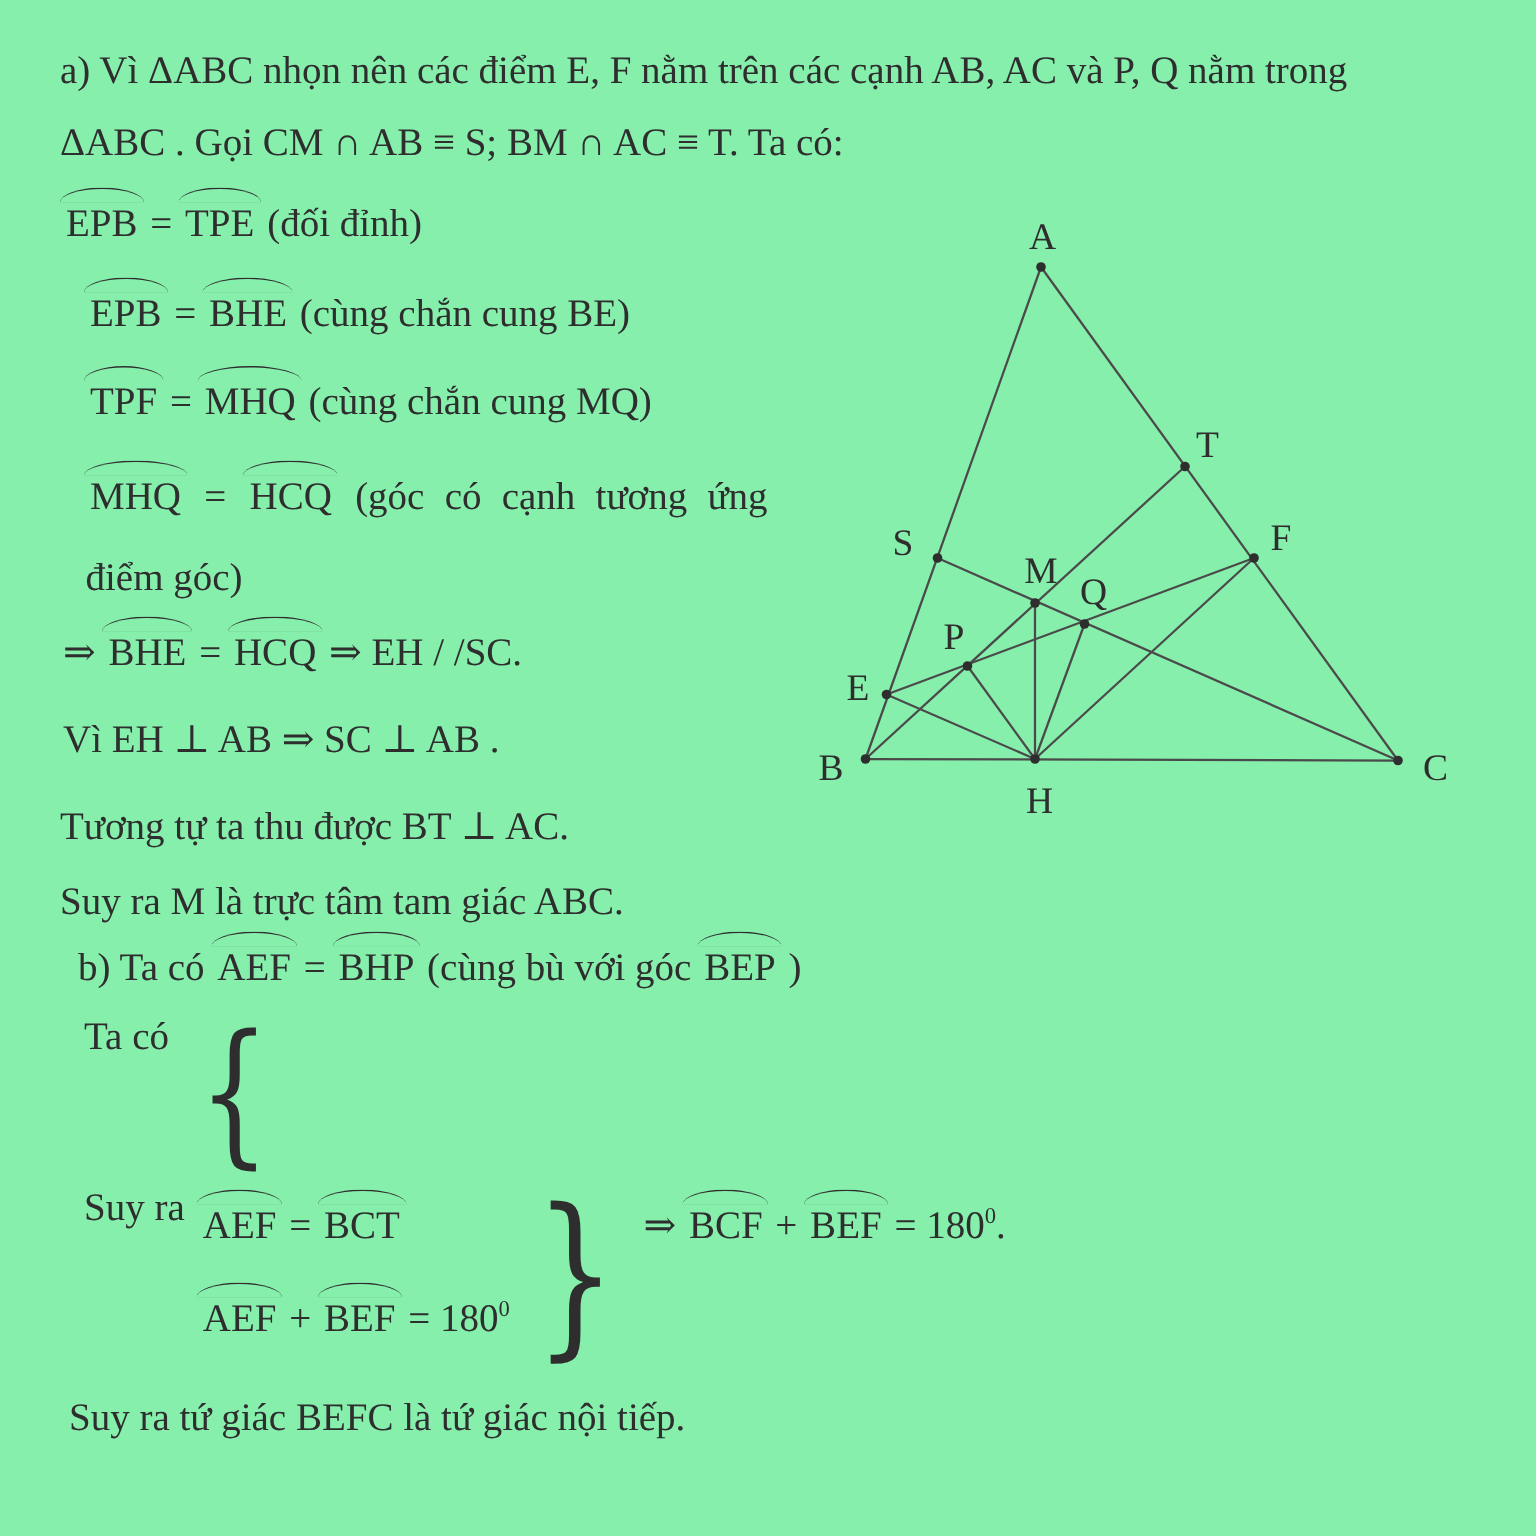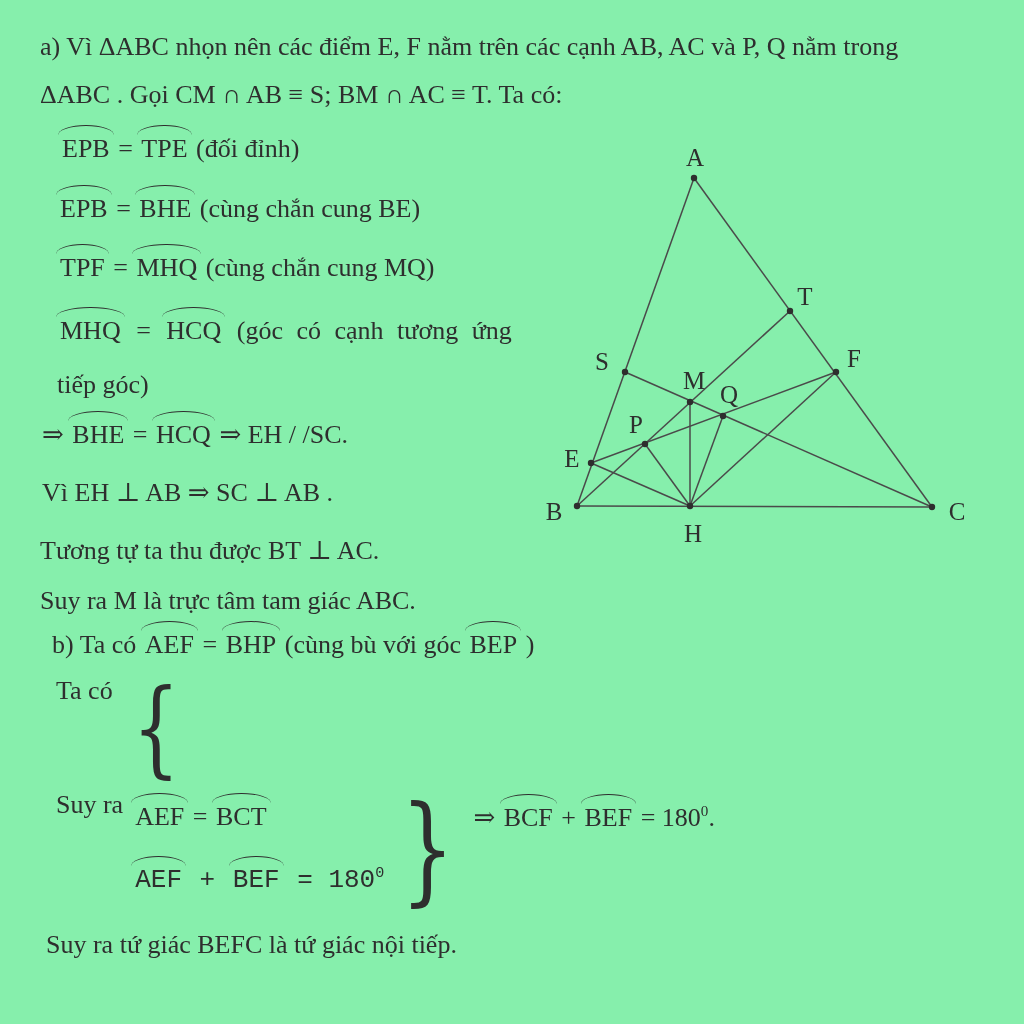--- a/index.html
+++ b/index.html
@@ -40,42 +40,42 @@
     color:#2e2e2e;
     line-height:1;
     transform:scaleX(0.72);
     transform-origin:center;
   }
   .brace.open{font-size:104px;margin-right:2px;}
   .brace.close{font-size:118px;margin-left:6px;}
   .rows{display:flex;flex-direction:column;}
   .rows .row{white-space:nowrap;padding-top:12px;}
   #sys1 .rows .row + .row{margin-top:14px;}
-  #sys2 .rows .row + .row{margin-top:20px;font-family:Liberation Mono, monospace;}
+  #sys2 .rows .row + .row{margin-top:20px;}
   .result{white-space:nowrap;padding-top:12px;margin-left:8px;}
   #diagram-svg{position:absolute;left:535px;top:140px;}
   svg text{
     font-family:"Liberation Serif","DejaVu Serif",serif;
     font-size:25px;
     fill:#2e2e2e;
   }
 </style>
 </head>
 <body>
 
 <div id="page">
 
   <div class="line" style="left:40px;top:20px"><span>a) Vì ΔABC nhọn nên các điểm E, F nằm trên các cạnh AB, AC và P, Q nằm trong</span></div>
   <div class="line" style="left:40px;top:68px"><span>ΔABC . Gọi CM ∩ AB ≡ S; BM ∩ AC ≡ T. Ta có:</span></div>
 
-  <div class="line" style="left:60px;top:122px"><span class="hat">EPB</span><span> = </span><span class="hat">TPE</span><span> (đối đỉnh)</span></div>
+  <div class="line" style="left:42px;top:122px"><span class="hat">EPB</span><span> = </span><span class="hat">TPE</span><span> (đối đỉnh)</span></div>
   <div class="line" style="left:58px;top:241px"><span class="hat">TPF</span><span> = </span><span class="hat">MHQ</span><span> (cùng chắn cung MQ)</span></div>
   <div class="line" style="left:58px;top:182px"><span class="hat">EPB</span><span> = </span><span class="hat">BHE</span><span> (cùng chắn cung BE)</span></div>
   <div class="line justified" style="left:58px;top:304px"><span class="hat">MHQ</span><span> = </span><span class="hat">HCQ</span><span> (góc có cạnh tương ứng</span></div>
-  <div class="line" style="left:57px;top:358px"><span>tiếp góc)</span></div>
+  <div class="line" style="left:57px;top:358px"><span>điểm góc)</span></div>
   <div class="line" style="left:42px;top:408px"><span>⇒ </span><span class="hat">BHE</span><span> = </span><span class="hat">HCQ</span><span> ⇒ EH / /SC.</span></div>
   <div class="line" style="left:42px;top:466px"><span>Vì EH ⊥ AB ⇒ SC ⊥ AB .</span></div>
   <div class="line" style="left:40px;top:524px"><span>Tương tự ta thu được BT ⊥ AC.</span></div>
   <div class="line" style="left:40px;top:574px"><span>Suy ra M là trực tâm tam giác ABC.</span></div>
 
   <div class="line" style="left:52px;top:618px"><span>b) Ta có </span><span class="hat">AEF</span><span> = </span><span class="hat">BHP</span><span> (cùng bù với góc </span><span class="hat">BEP</span><span> )</span></div>
 
   <div class="sys" id="sys1" style="left:56px;top:676px">
     <span class="sys-label"><span>Ta có</span></span>
     <span class="brace open">{</span>

